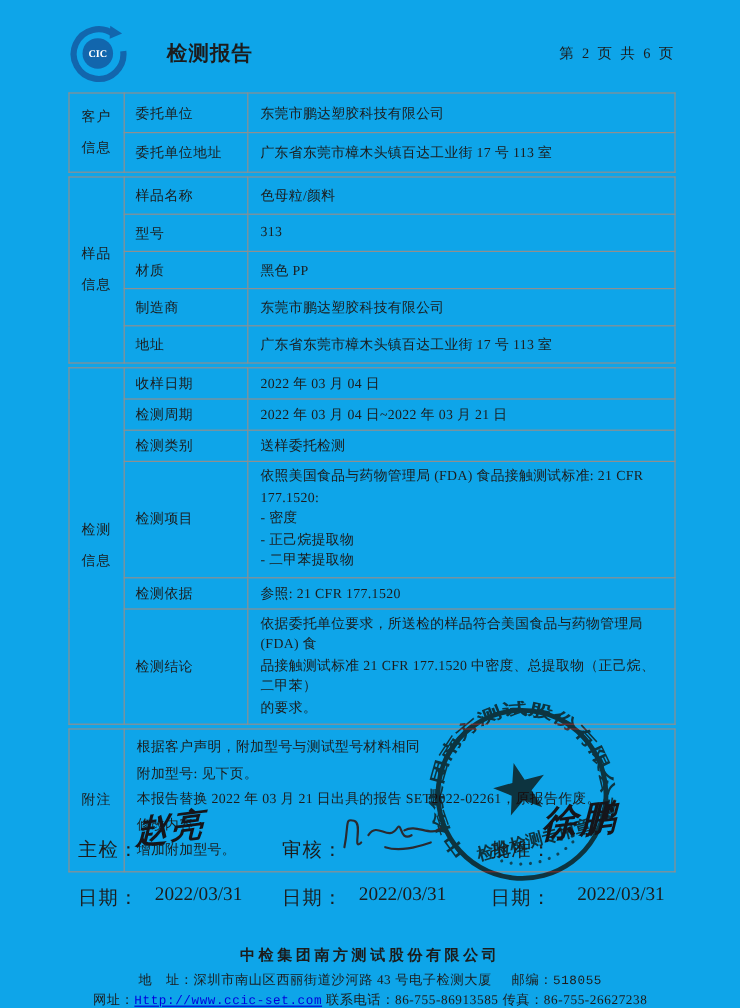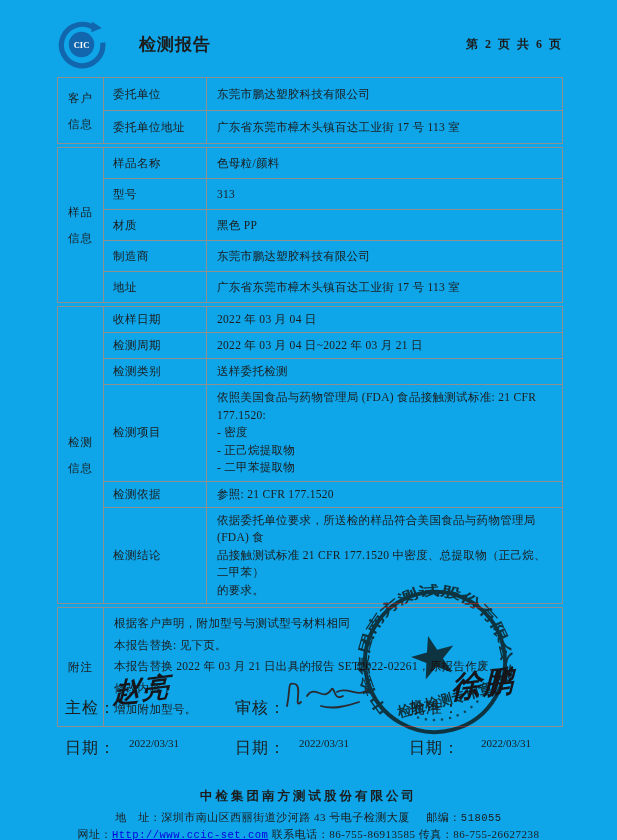--- a/index.html
+++ b/index.html
@@ -8,39 +8,39 @@
     position:relative; width:617px; height:840px; margin:0 auto;
     background:#0ea5e9; overflow:hidden;
     font-family:"Liberation Serif","DejaVu Serif",serif;
     color:#1c1c1c;
   }
   
   .header { position:absolute; left:57px; top:18px; width:506px; height:52px; display:flex; align-items:center; }
   .logo { width:49px; height:49px; flex:0 0 49px; }
   .hdr-title { font-size:17px; font-weight:bold; margin-left:33px; letter-spacing:1px; }
   .hdr-no { font-size:12px; font-weight:bold; margin-left:42px; white-space:nowrap; }
-  .hdr-pages { font-size:12px; font-weight:bold; margin-left:auto; letter-spacing:2px; white-space:nowrap; }
+  .hdr-pages { font-size:12px; font-weight:normal; margin-left:auto; letter-spacing:2px; white-space:nowrap; }
   
   .tables { position:absolute; left:57px; top:77px; width:556px; }
   table.sec { border-collapse:collapse; width:506px; table-layout:fixed; margin-bottom:3px; }
   table.sec td { border:1px solid #8f8f8f; font-size:11.5px; vertical-align:middle; }
   col.c1 { width:46px; } col.c2 { width:103px; }
   td.sec-label { text-align:center; font-size:12px; line-height:26px; letter-spacing:1px; }
   td.lbl { padding-left:9px; letter-spacing:0.5px; }
   td.val { padding-left:10px; letter-spacing:0.3px; }
   .r33 tr { height:33px; } .r31 tr { height:31px; } .r26 td.lbl, .r26 td.val { height:26px; }
   td.multi { padding:4px 8px 4px 10px; }
   td.multi div { line-height:17.5px; }
   td.note-cell { padding:5px 8px 5px 10px; }
   td.note-cell div { line-height:21.5px; letter-spacing:0.3px; }
   
   .signs { position:absolute; left:57px; top:676px; width:506px; height:96px; z-index:4; }
   .signs .abs { position:absolute; white-space:nowrap; }
   .role, .datelbl { font-size:16px; letter-spacing:1px; }
-  .dateval { font-size:11px; }
+  .dateval { font-size:16px; }
   .hand { font-size:27px; font-weight:bold; font-style:italic; display:inline-block;
           transform:rotate(-7deg) skewX(-8deg); letter-spacing:2px; color:#15151a;
           font-family:"DejaVu Sans",sans-serif; }
   .hand.big { font-size:30px; }
   
   .stamp { position:absolute; left:357px; top:584px; width:156px; height:156px; z-index:3;
            mix-blend-mode:multiply; opacity:0.88; }
   
   .footer { position:absolute; left:0; top:788px; width:617px; text-align:center; }
   .f-company { font-size:12.5px; font-weight:bold; letter-spacing:3px; margin-bottom:4px; }
@@ -176,21 +176,21 @@
     <table class="sec">
       <colgroup>
           <col class="c1">
           <col>
         </colgroup>
       <tbody>
           <tr>
         <td class="sec-label">附注</td>
         <td class="note-cell">
           <div>根据客户声明，附加型号与测试型号材料相同</div>
-          <div>本报告替换: 见下页。</div>
+          <div>附加型号: 见下页。</div>
           <div>本报告替换 2022 年 03 月 21 日出具的报告 SET2022-02261，原报告作废。</div>
           <div>修改内容：</div>
           <div>增加附加型号。</div>
         </td>
       </tr>
     </tbody>
       </table>
   </div>
 
   <svg class="stamp" viewBox="0 0 156 156">

